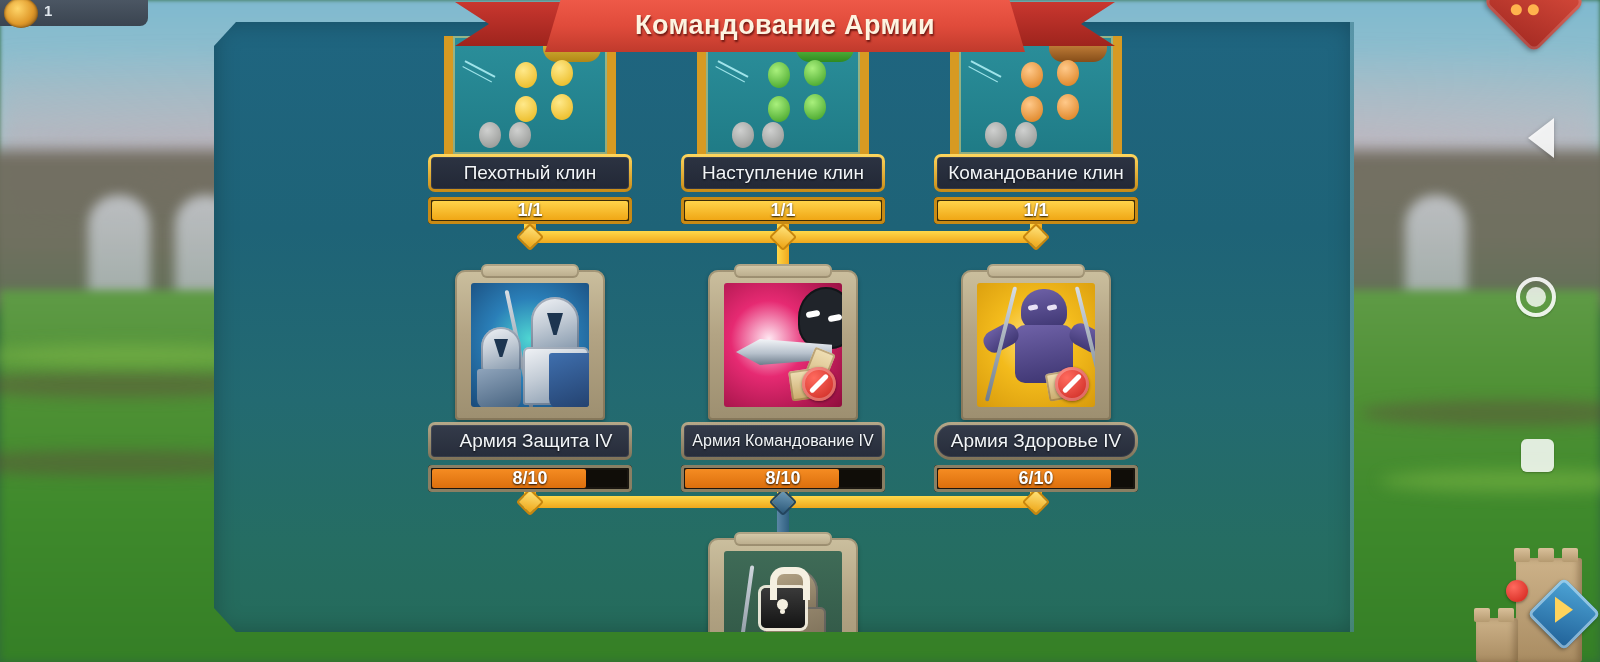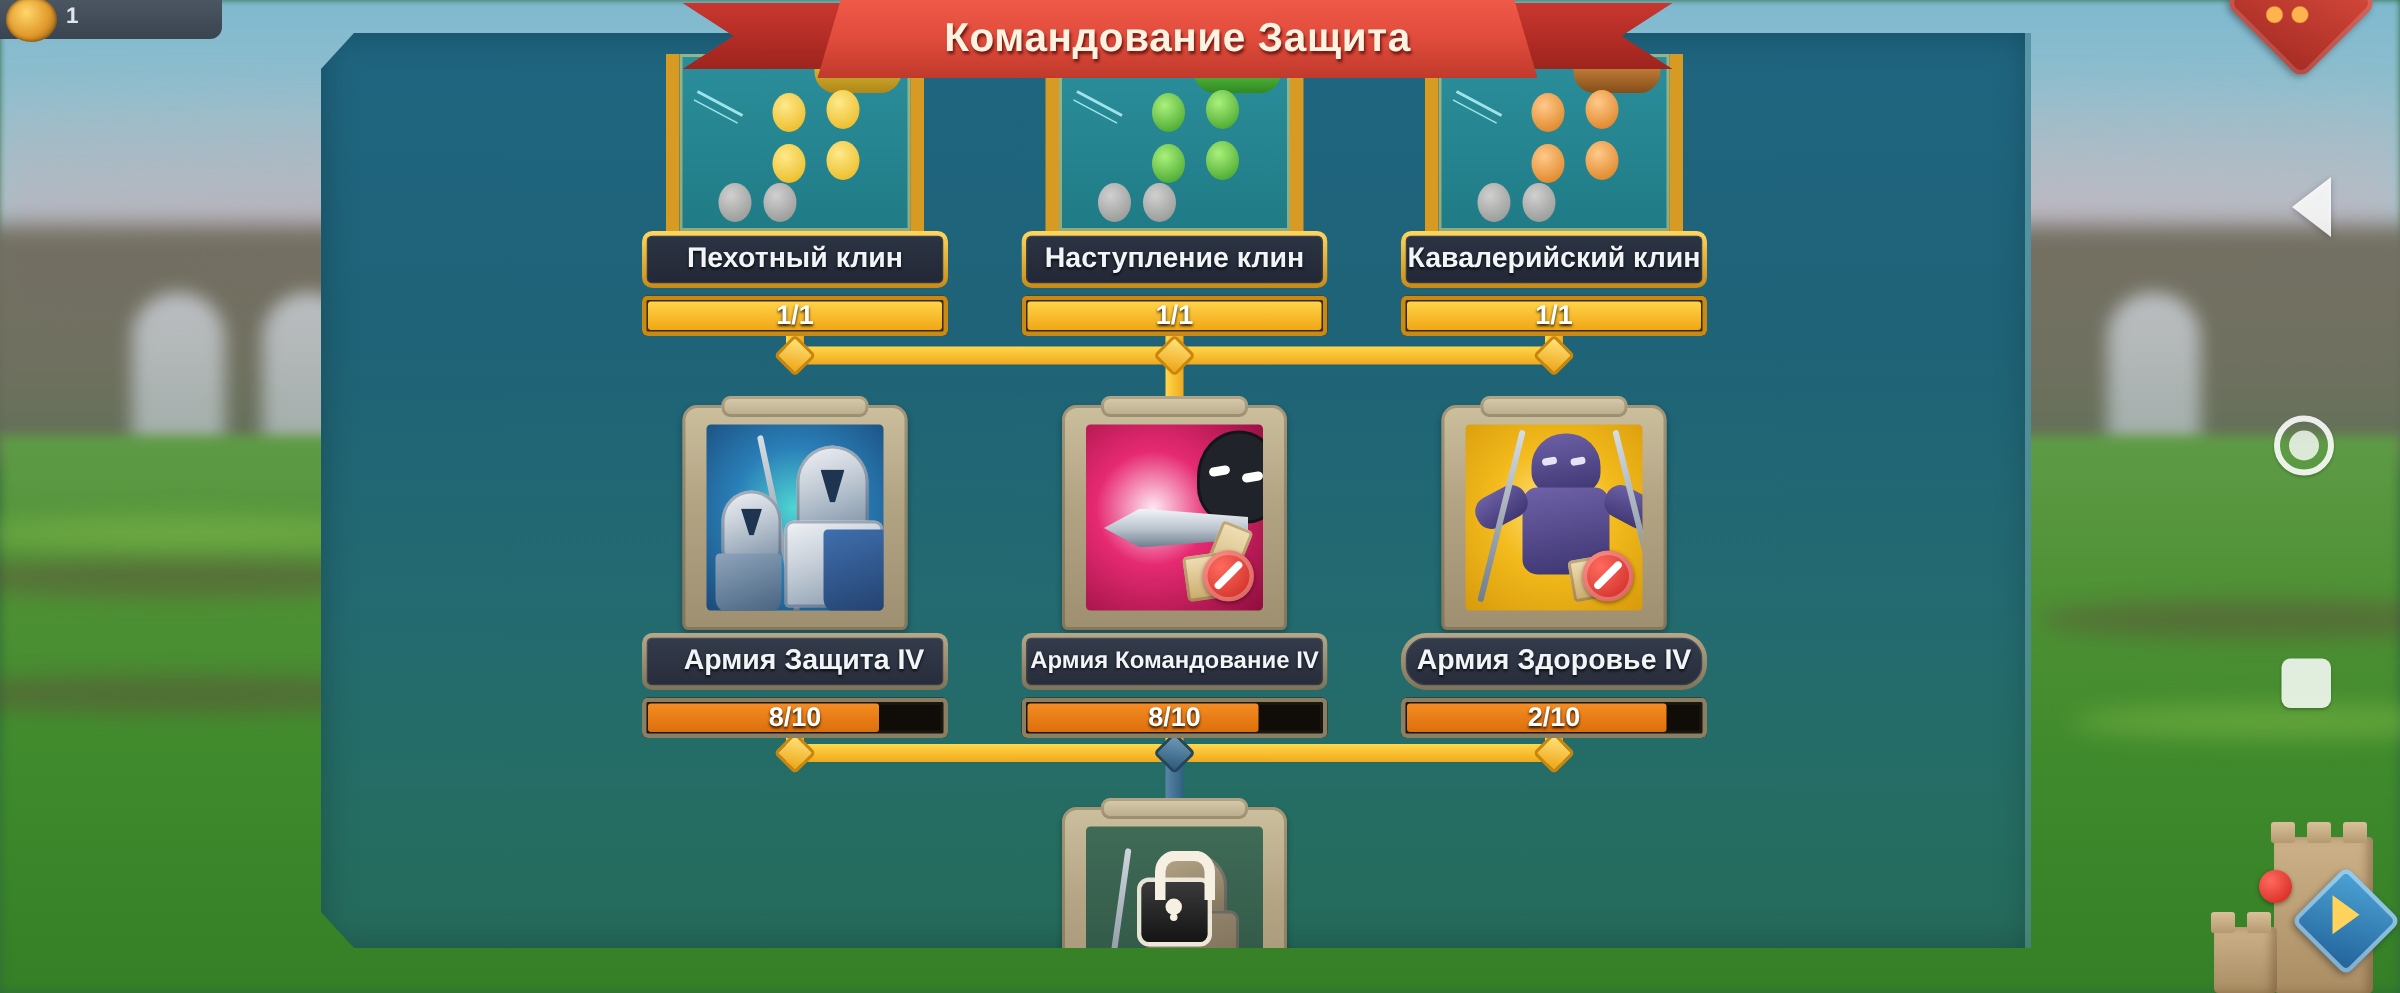--- a/index.html
+++ b/index.html
@@ -290,21 +290,21 @@
       linear-gradient(180deg,#2c3342,#222836) padding-box,
       linear-gradient(180deg,#ffd75e,#c88a15) border-box;
   }
   .plate-stone {
     border:3px solid transparent;
     background:
       linear-gradient(180deg,#343b4a,#272d3b) padding-box,
       linear-gradient(180deg,#b6a889,#7e7258) border-box;
   }
   .plate-label {
-    color:#f2f5f8; font-size:19px; font-weight:bold; white-space:nowrap;
+    color:#f2f5f8; font-size:19px; font-weight:normal; white-space:nowrap;
     text-shadow: 0 1px 2px rgba(0,0,0,.8);
   }
   .plate-label.small { font-size:16px; }
 
   
   .bar {
     position:relative; height:27px; margin-top:5px; border-radius:4px;
     background:#100d08; overflow:hidden;
     box-shadow: inset 0 0 0 2px rgba(255,255,255,.1);
   }
@@ -418,21 +418,21 @@
         <div class="pips">
           <div class="pip" style="left:62px; top:26px; background:radial-gradient(circle at 38% 32%,#ffc98a,#d97a16);"></div>
           <div class="pip" style="left:98px; top:24px; background:radial-gradient(circle at 38% 32%,#ffc98a,#d97a16);"></div>
           <div class="pip" style="left:62px; top:60px; background:radial-gradient(circle at 38% 32%,#ffc98a,#d97a16);"></div>
           <div class="pip" style="left:98px; top:58px; background:radial-gradient(circle at 38% 32%,#ffc98a,#d97a16);"></div>
           <div class="pip grey" style="left:26px; top:86px;"></div>
           <div class="pip grey" style="left:56px; top:86px;"></div>
         </div>
       </div>
       <div class="plate plate-gold">
-        <span class="plate-label">Кавалерийский клин</span>
+        <span class="plate-label">Командование клин</span>
       </div>
       <div class="bar bar-gold">
         <div class="bar-fill fill-gold" style="right:4px;"></div>
         <div class="bar-text">1/1</div>
       </div>
     </div>
 
     <div class="node" style="left:214px; top:248px; width:204px;">
       <div class="art-stone">
         <div class="art-inner art-blue">
@@ -489,21 +489,21 @@
           <div class="spear" style="left:112px; top:2px; height:118px; transform:rotate(-14deg);"></div>
           <div class="scroll" style="left:70px; top:88px; width:34px; height:28px; transform:rotate(-10deg);"></div>
           <div class="no-badge"></div>
         </div>
       </div>
       <div class="plate plate-stone" style="margin-top:2px;border-radius:17px;">
         <span class="plate-label">Армия Здоровье IV</span>
       </div>
       <div class="bar bar-stone">
         <div class="bar-fill fill-orange" style="width:173px;"></div>
-        <div class="bar-text">2/10</div>
+        <div class="bar-text">6/10</div>
       </div>
     </div>
 
     <div class="node" style="left:467px; top:516px; width:204px;">
       <div class="art-stone" style="height:150px;">
         <div class="art-inner art-dark">
           <div class="spear" style="left:18px; top:14px; height:120px; transform:rotate(8deg); background:linear-gradient(180deg,#cfd6dd,#6a7682);"></div>
           <div class="knight" style="left:46px; top:18px; width:48px; height:44px; border-radius:22px 22px 6px 6px; background:linear-gradient(160deg,#b9a98a,#7d7059);"></div>
           <div class="knight" style="left:40px; top:56px; width:62px; height:70px; background:linear-gradient(160deg,#9a8b72,#6b6049);"></div>
           <div class="scroll" style="left:86px; top:96px; width:34px; height:32px; background:linear-gradient(180deg,#e8a63c,#b56f14);"></div>
@@ -511,21 +511,21 @@
         </div>
       </div>
     </div>
 
   </div>
 
   <div class="ribbon">
     <div class="ribbon-tail left"></div>
     <div class="ribbon-tail right"></div>
     <div class="ribbon-main">
-      <span class="ribbon-title">Командование Защита</span>
+      <span class="ribbon-title">Командование Армии</span>
     </div>
   </div>
 
   <div class="nav-back"></div>
   <div class="nav-home"></div>
   <div class="nav-recents"></div>
 
   <div class="castle">
     <div class="castle-tower" style="right:18px; bottom:0; width:66px; height:104px;"></div>
     <div class="castle-tower" style="right:82px; bottom:0; width:42px; height:44px;"></div>

